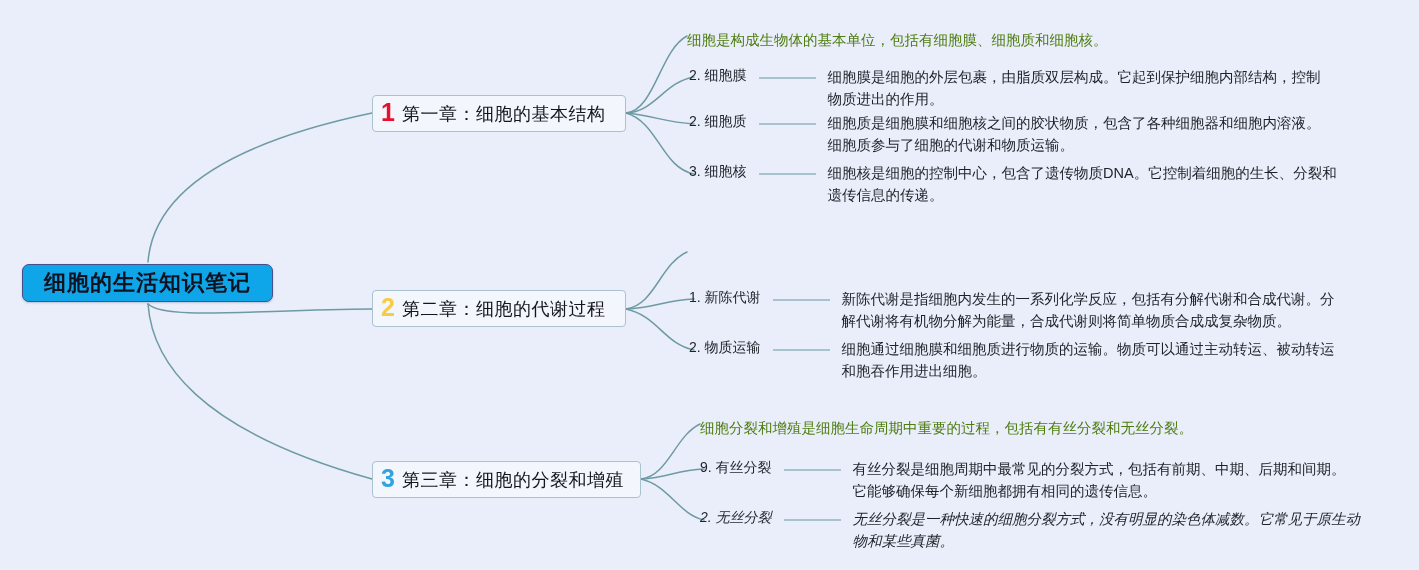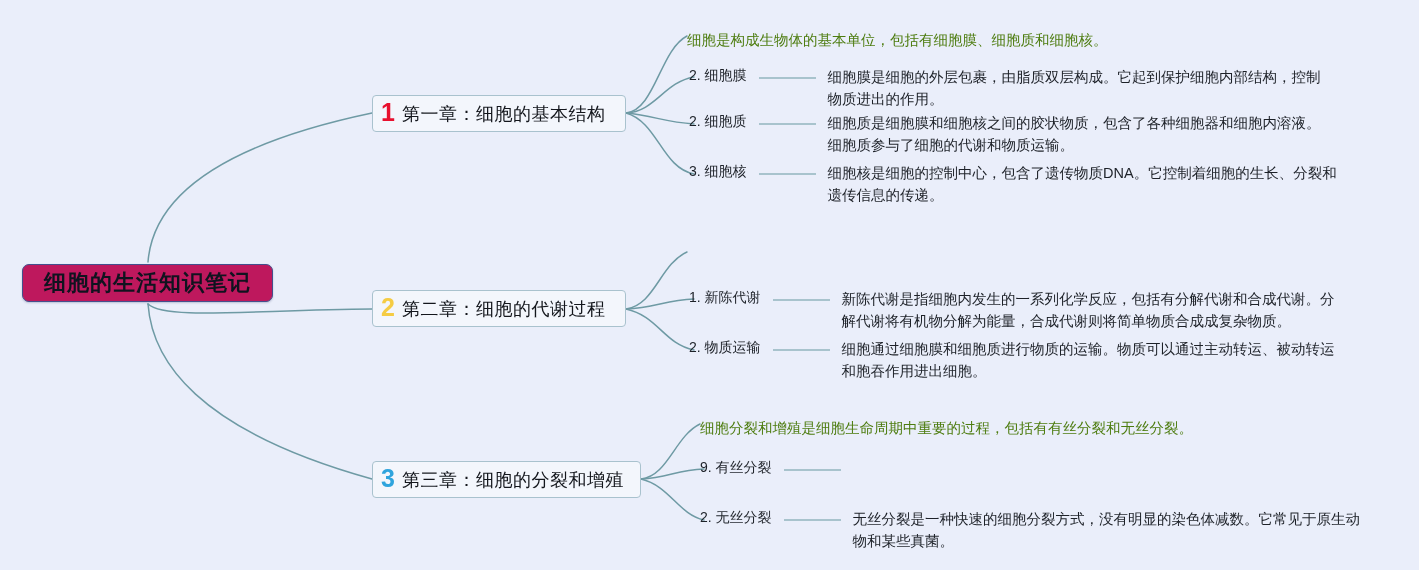--- a/index.html
+++ b/index.html
@@ -128,21 +128,21 @@
 
   
   #leaf-2-1 { left: 689px; top: 288px; }
   #leaf-2-1 .leaf-desc { width: 502px; }
   #leaf-2-2 { left: 689px; top: 338px; }
   #leaf-2-2 .leaf-desc { width: 500px; }
 
   
   #leaf-3-1 { left: 700px; top: 458px; }
   #leaf-3-1 .leaf-desc { width: 505px; }
-  #leaf-3-2 { left: 700px; top: 508px; }
+  #leaf-3-2 { left: 700px; top: 508px; font-style: italic; }
   #leaf-3-2 .leaf-desc { width: 520px; }
 </style>
 </head>
 <body style="background: rgb(234, 238, 250);">
 
 <div id="canvas">
 
   <svg class="links" viewBox="0 0 1419 570">
     <g fill="none" stroke="#6e9aa4" stroke-width="1.5" stroke-linecap="round">
 
@@ -158,21 +158,21 @@
       <path d="M626,309 C655,305 660,264 687,252"></path>
       <path d="M626,309 C655,308 665,300 694,299"></path>
       <path d="M626,309 C658,316 664,344 694,350"></path>
 
       <path d="M641,479 C668,476 675,436 700,424"></path>
       <path d="M641,479 C668,478 676,470 704,469"></path>
       <path d="M641,479 C670,486 678,514 704,520"></path>
     </g>
   </svg>
 
-  <div class="root-node" style="background: #be185d;">
+  <div class="root-node" style="background: #0ea5e9;">
     <span class="root-label" style="color: rgb(16, 19, 31);">细胞的生活知识笔记</span>
   </div>
 
   <div class="chapter-node" id="chapter-1">
     <span class="chapter-num" style="color: rgb(232, 16, 46);">1</span>
     <span class="chapter-title">第一章：细胞的基本结构</span>
   </div>
   <div class="summary" id="summary-1">细胞是构成生物体的基本单位，包括有细胞膜、细胞质和细胞核。</div>
 
   <div class="leaf" id="leaf-1-1">
@@ -209,20 +209,21 @@
 
   <div class="chapter-node" id="chapter-3">
     <span class="chapter-num" style="color: rgb(47, 164, 221);">3</span>
     <span class="chapter-title">第三章：细胞的分裂和增殖</span>
   </div>
   <div class="summary" id="summary-3">细胞分裂和增殖是细胞生命周期中重要的过程，包括有有丝分裂和无丝分裂。</div>
 
   <div class="leaf" id="leaf-3-1">
     <span class="leaf-label">9. 有丝分裂</span>
     <span class="leaf-dash" style="background: rgb(168, 195, 205);"></span>
+    <span class="leaf-desc">有丝分裂是细胞周期中最常见的分裂方式，包括有前期、中期、后期和间期。它能够确保每个新细胞都拥有相同的遗传信息。</span>
   </div>
   <div class="leaf" id="leaf-3-2">
     <span class="leaf-label">2. 无丝分裂</span>
     <span class="leaf-dash" style="background: rgb(168, 195, 205);"></span>
     <span class="leaf-desc">无丝分裂是一种快速的细胞分裂方式，没有明显的染色体减数。它常见于原生动物和某些真菌。</span>
   </div>
 
 </div>
 
 </body></html>

